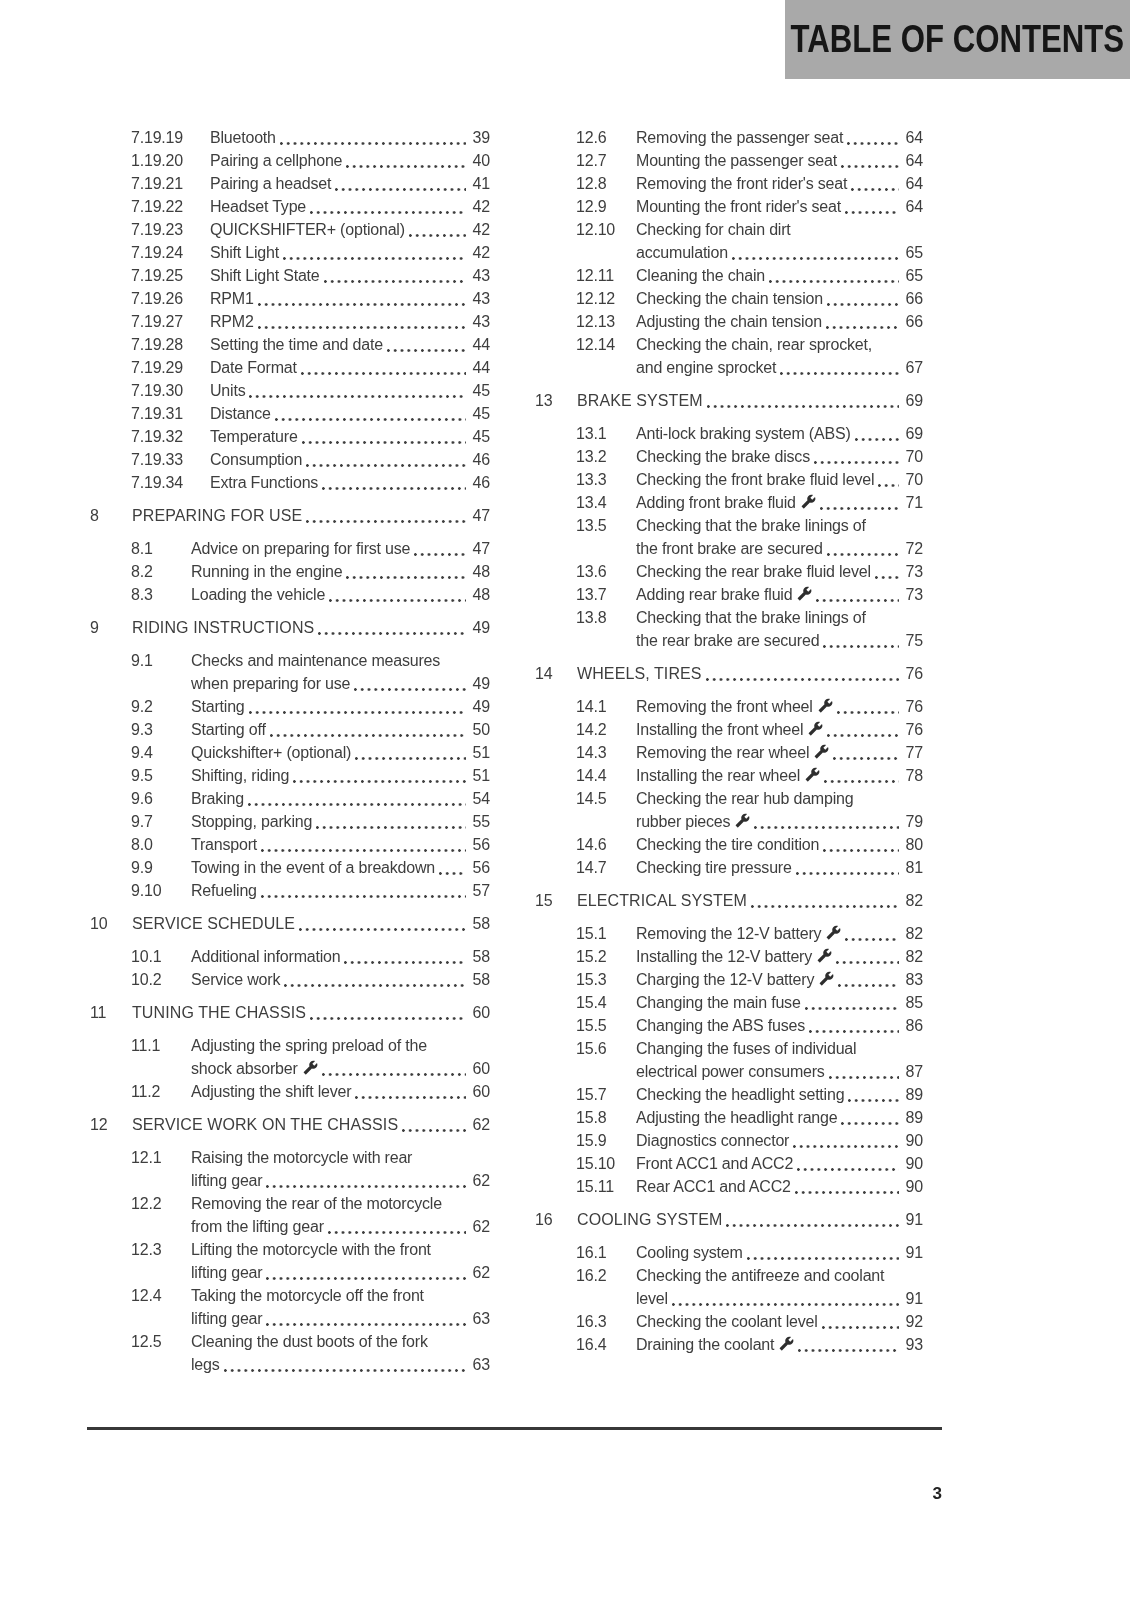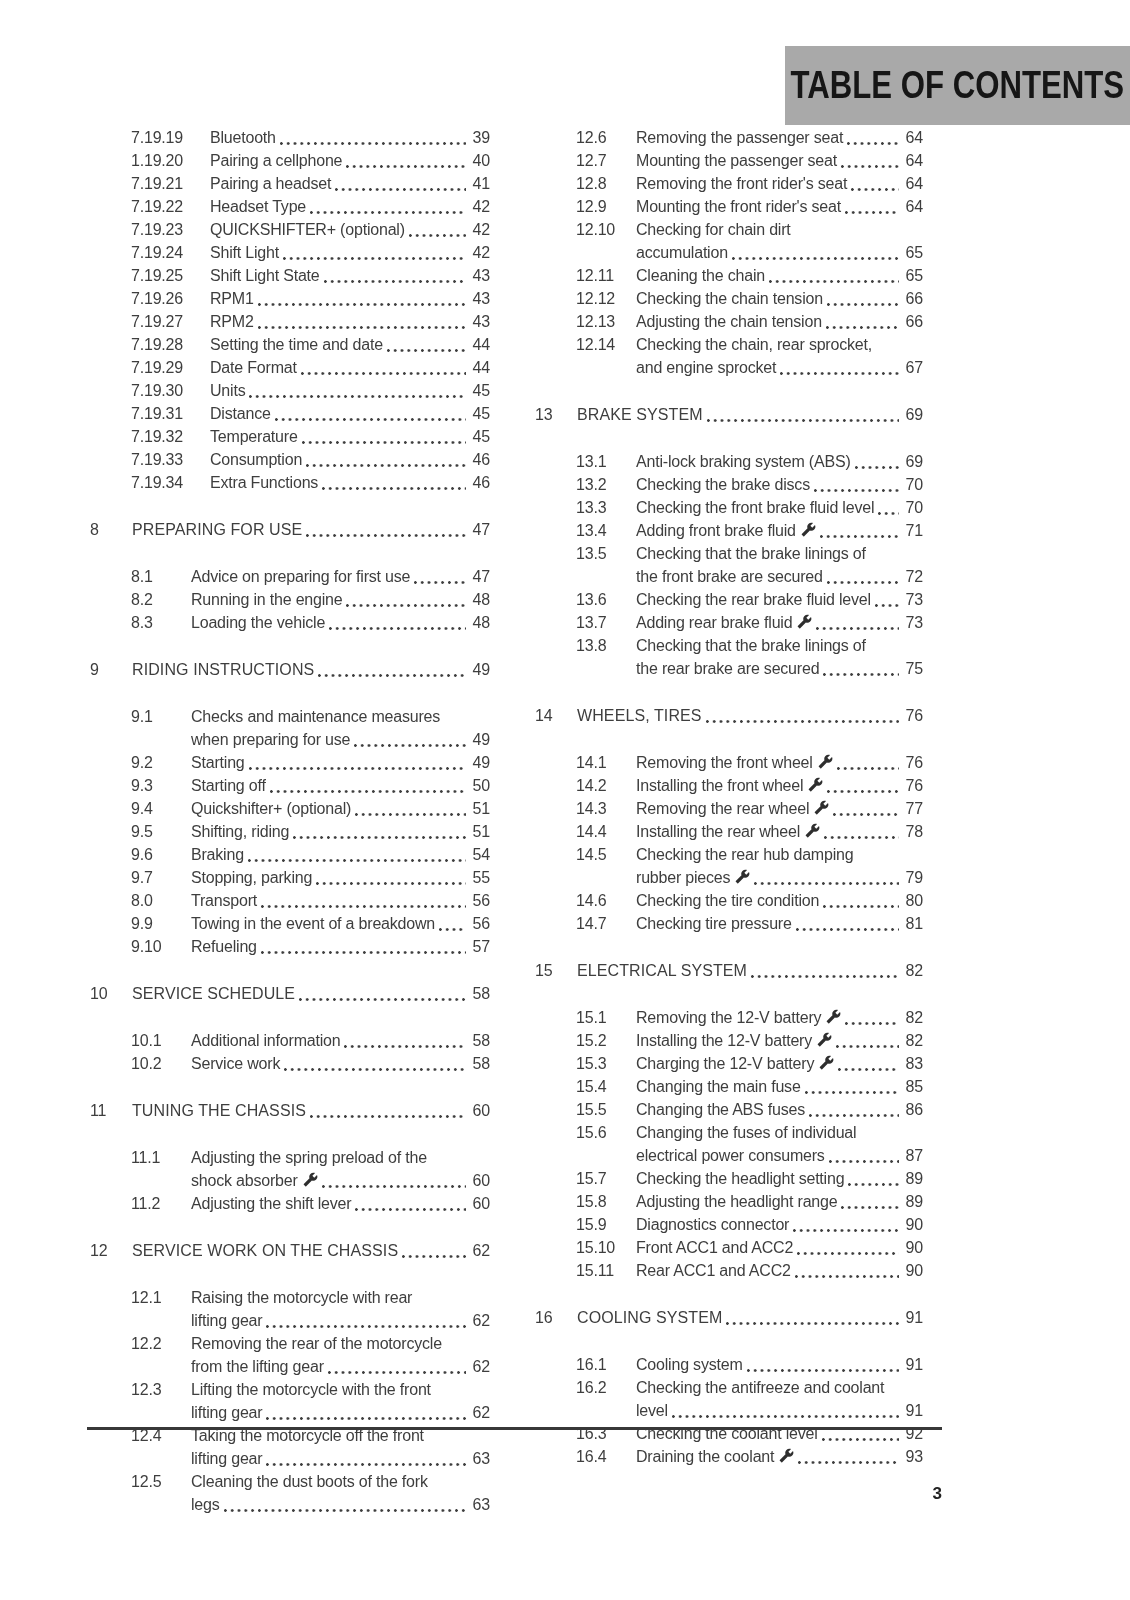--- a/index.html
+++ b/index.html
@@ -3,35 +3,35 @@
 <meta charset="utf-8">
 <style>
   html,body { margin:0; padding:0; }
   body {
     width:1130px; height:1600px; position:relative; background:#ffffff;
     font-family:"Liberation Sans", sans-serif; color:#3e3e3e;
     overflow:hidden;
   }
   .banner {
     position:absolute; left:785px; top:0; width:345px; height:79px;
-    background:#a9a9a9; display:flex; align-items:center; justify-content:center;margin-top:46px;
+    background:#a9a9a9; display:flex; align-items:center; justify-content:center;
   }
   .banner .banner-text {
     font-size:38px; font-weight:bold; color:#161616; white-space:nowrap;
     transform:scaleX(0.82); letter-spacing:0px;
   }
   .col {
     position:absolute; top:126px; font-size:16px; line-height:23px; letter-spacing:-0.2px;
   }
   .col-left  { left:90px;  width:400px; }
   .col-right { left:535px; width:388px; }
 
   .row { display:flex; }
   .row .num { flex:none; }
-  .chapter-row { margin:24px 0; }
+  .chapter-row { margin:10px 0; }
   .chapter-row .num { width:42px; }
   .chapter-row .text { letter-spacing:0.1px;text-align:right; }
   .item-row { padding-left:41px; }
   .item-row .num { width:60px; }
   .item-row.wide .num { width:79px; }
   .lines { flex:1; min-width:0; }
   .line { display:flex; }
   .line .text { white-space:nowrap; flex:none; }
   .line .dots {
     flex:1 1 8px; min-width:8px; height:3px; align-self:flex-end;

